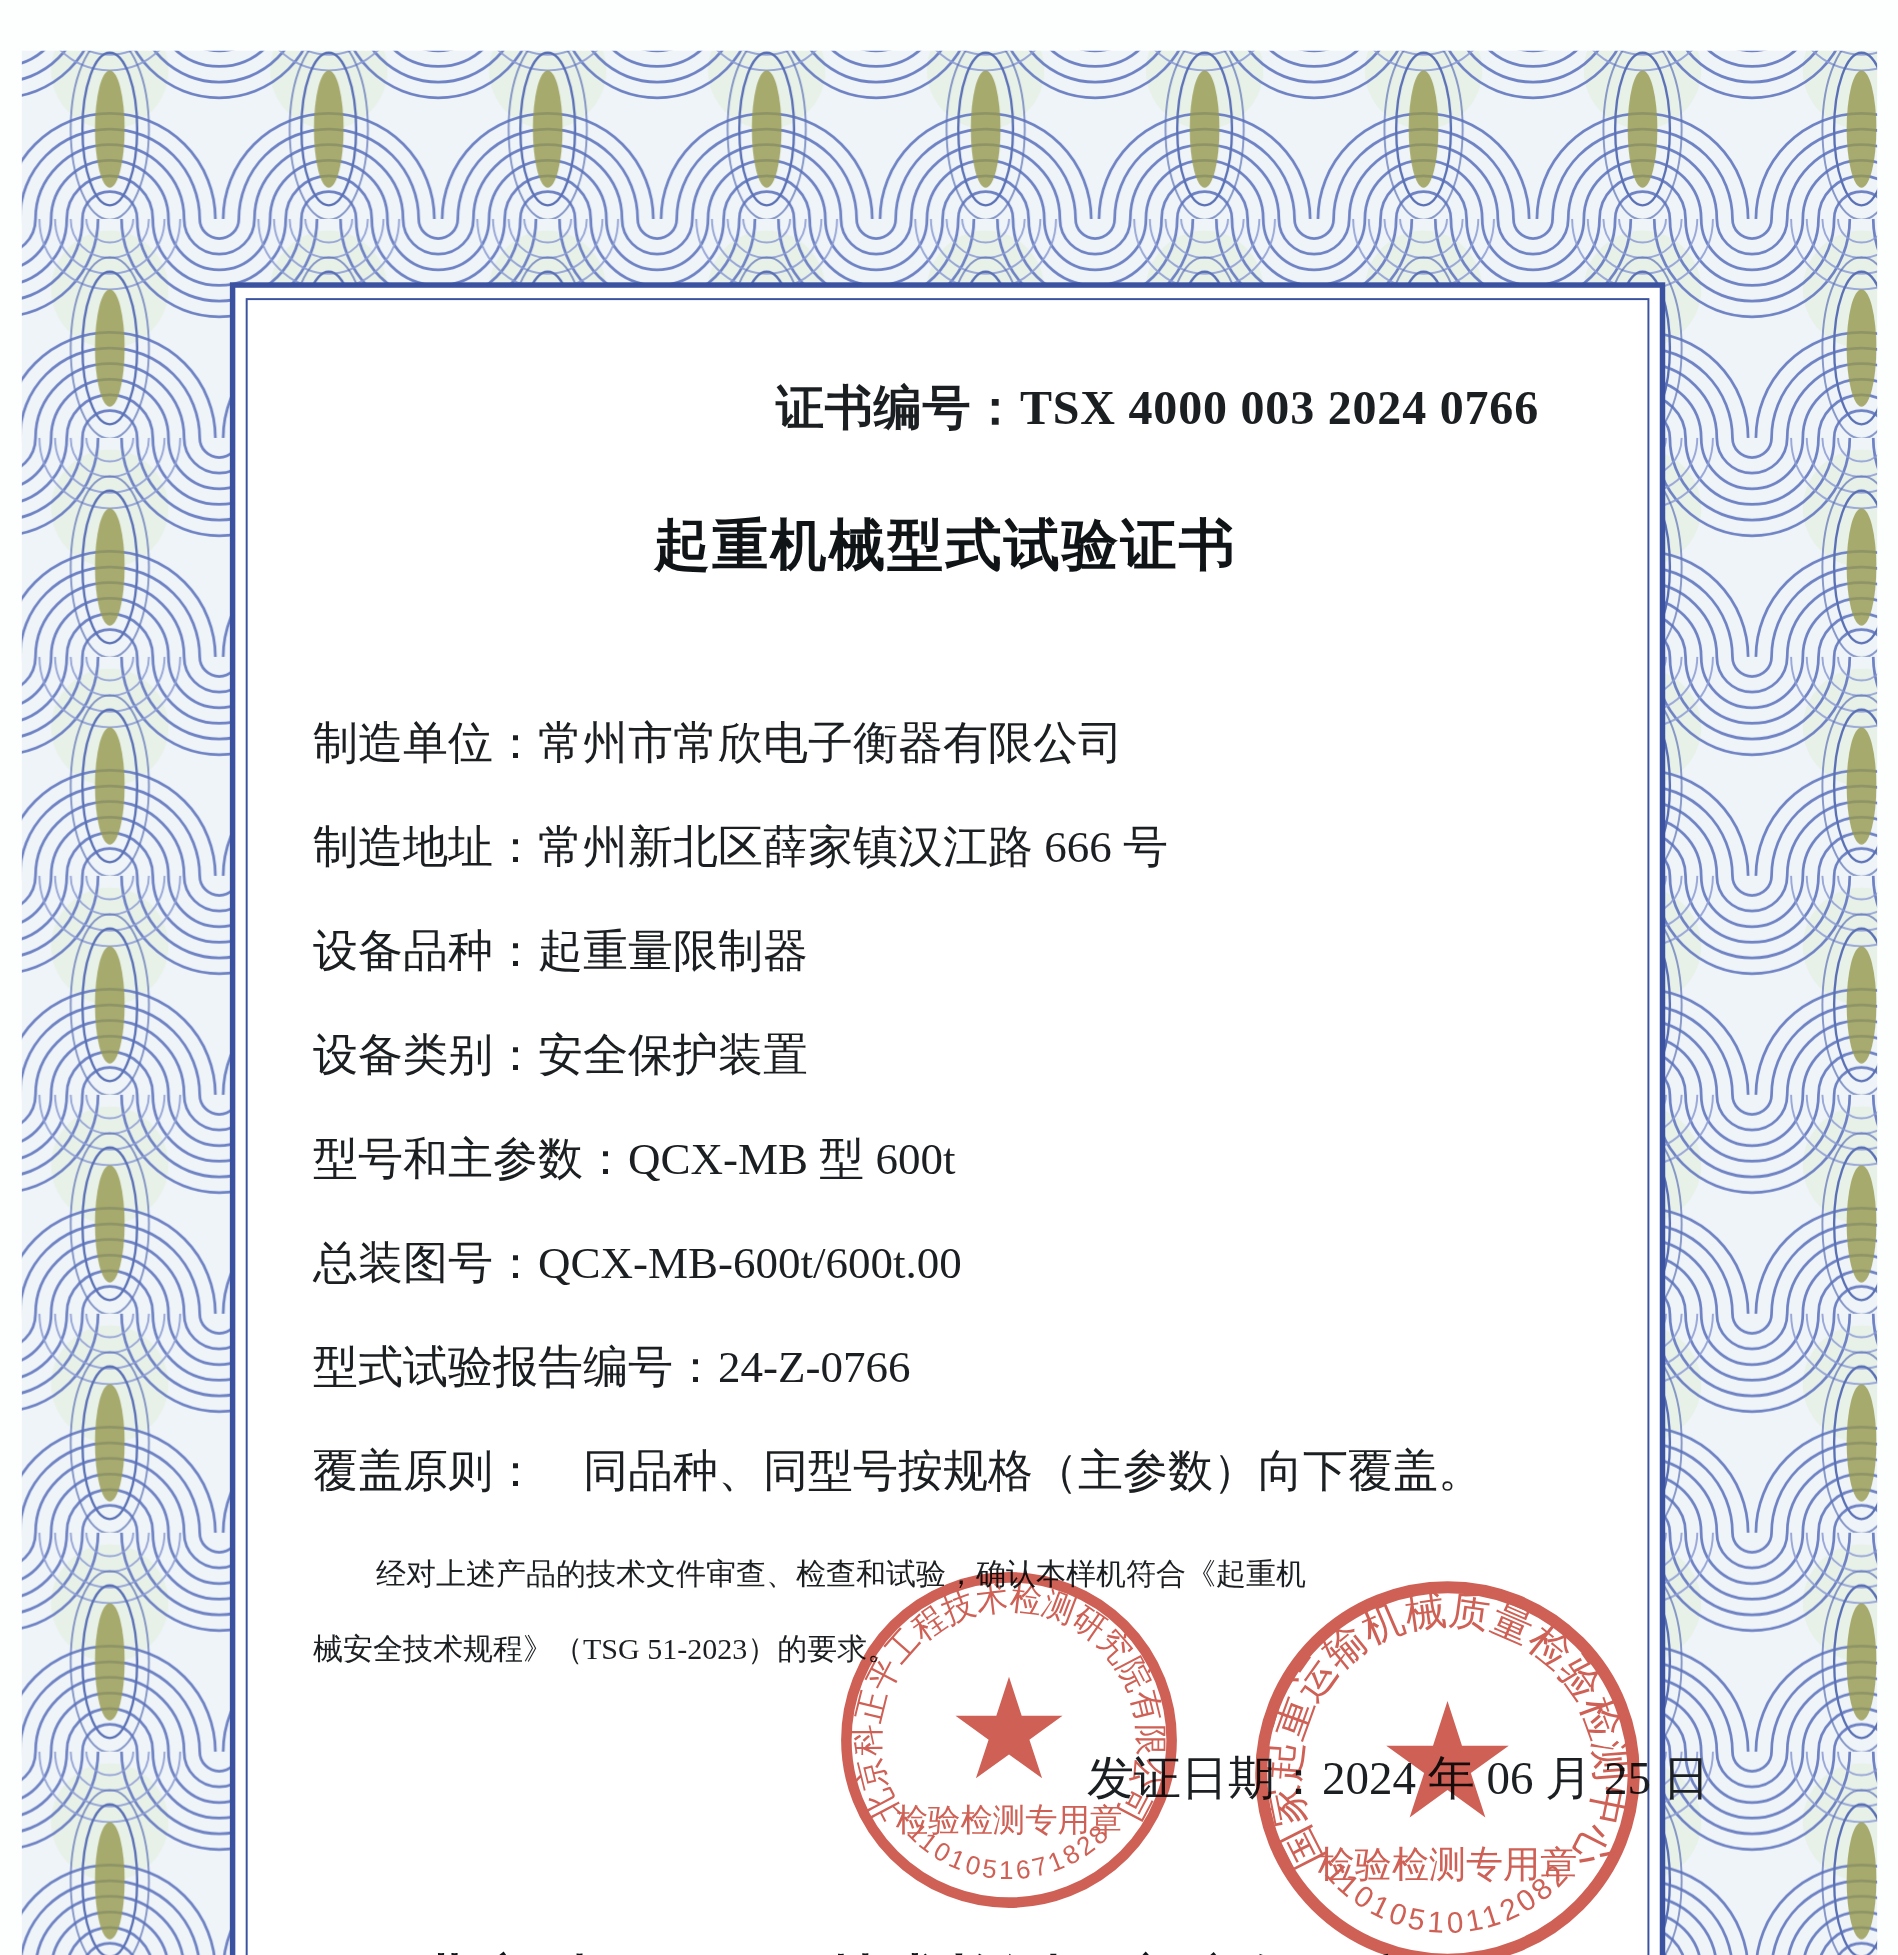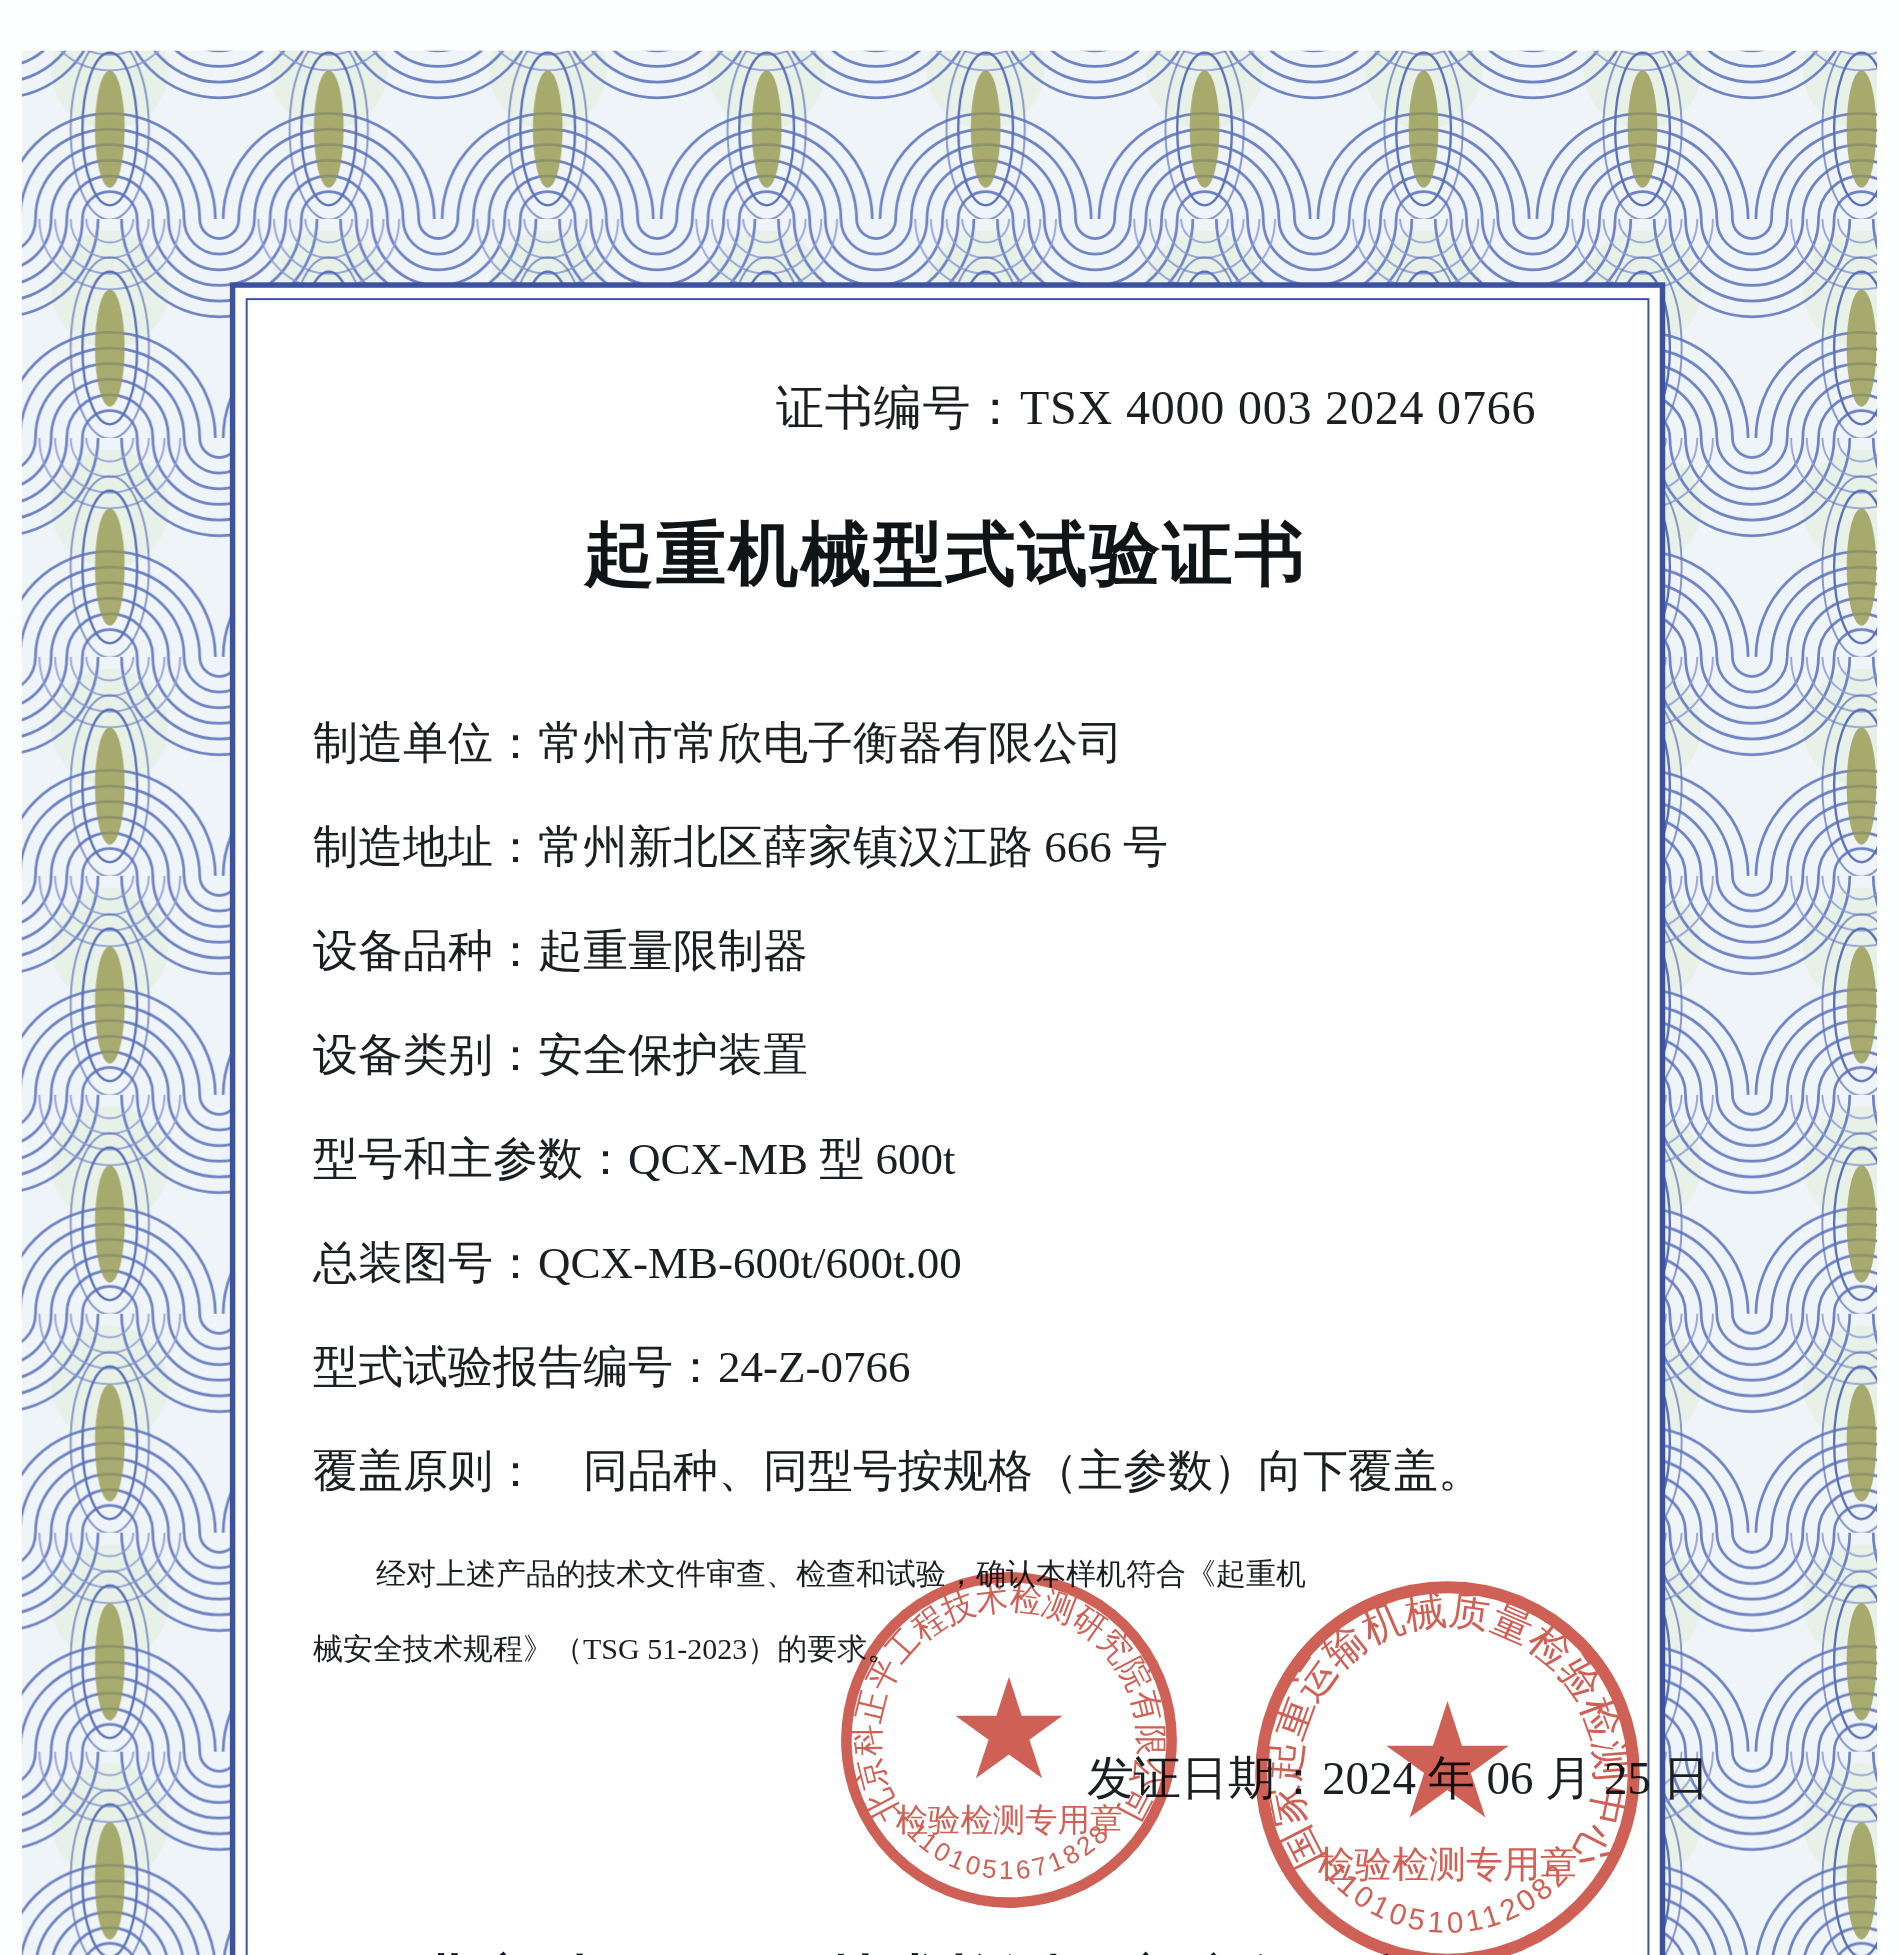--- a/index.html
+++ b/index.html
@@ -6,25 +6,25 @@
   .page{
     position:relative;
     width:1899px;height:2694px;
     background:#fdfefe;
     overflow:hidden;
     font-family:"Liberation Serif","DejaVu Serif",serif;
     color:#1c1f22;
   }
   .border-svg{position:absolute;left:0;top:0;width:1899px;height:2694px;}
   .txt{position:absolute;white-space:nowrap;}
-  .cert-no{left:776px;top:376px;font-size:48px;letter-spacing:0.8px;}
+  .cert-no{left:776px;top:376px;font-size:48px;letter-spacing:0.8px;font-weight:bold;}
   .title{
     left:231px;top:508px;width:1429px;text-align:center;
     font-family:Liberation Serif, serif;
-    font-weight:700;font-size:70px;letter-spacing:2.3px;color:#101417;
+    font-weight:700;font-size:56px;letter-spacing:2.3px;color:#101417;
   }
   .fields{position:absolute;left:313px;top:719px;font-size:45px;}
   .field-row{height:104px;white-space:nowrap;line-height:1.08;}
   .statement{position:absolute;left:313px;top:1536px;font-size:30px;}
   .statement .st-line{line-height:75px;white-space:nowrap;}
   .statement .st-line.first{padding-left:63px;}
   .issue-date{left:1087px;top:1747px;font-size:47px;z-index:5;}
   .issuer{
     position:absolute;left:231px;top:1946px;width:1429px;text-align:center;
     font-family:"Liberation Sans","DejaVu Sans",sans-serif;

